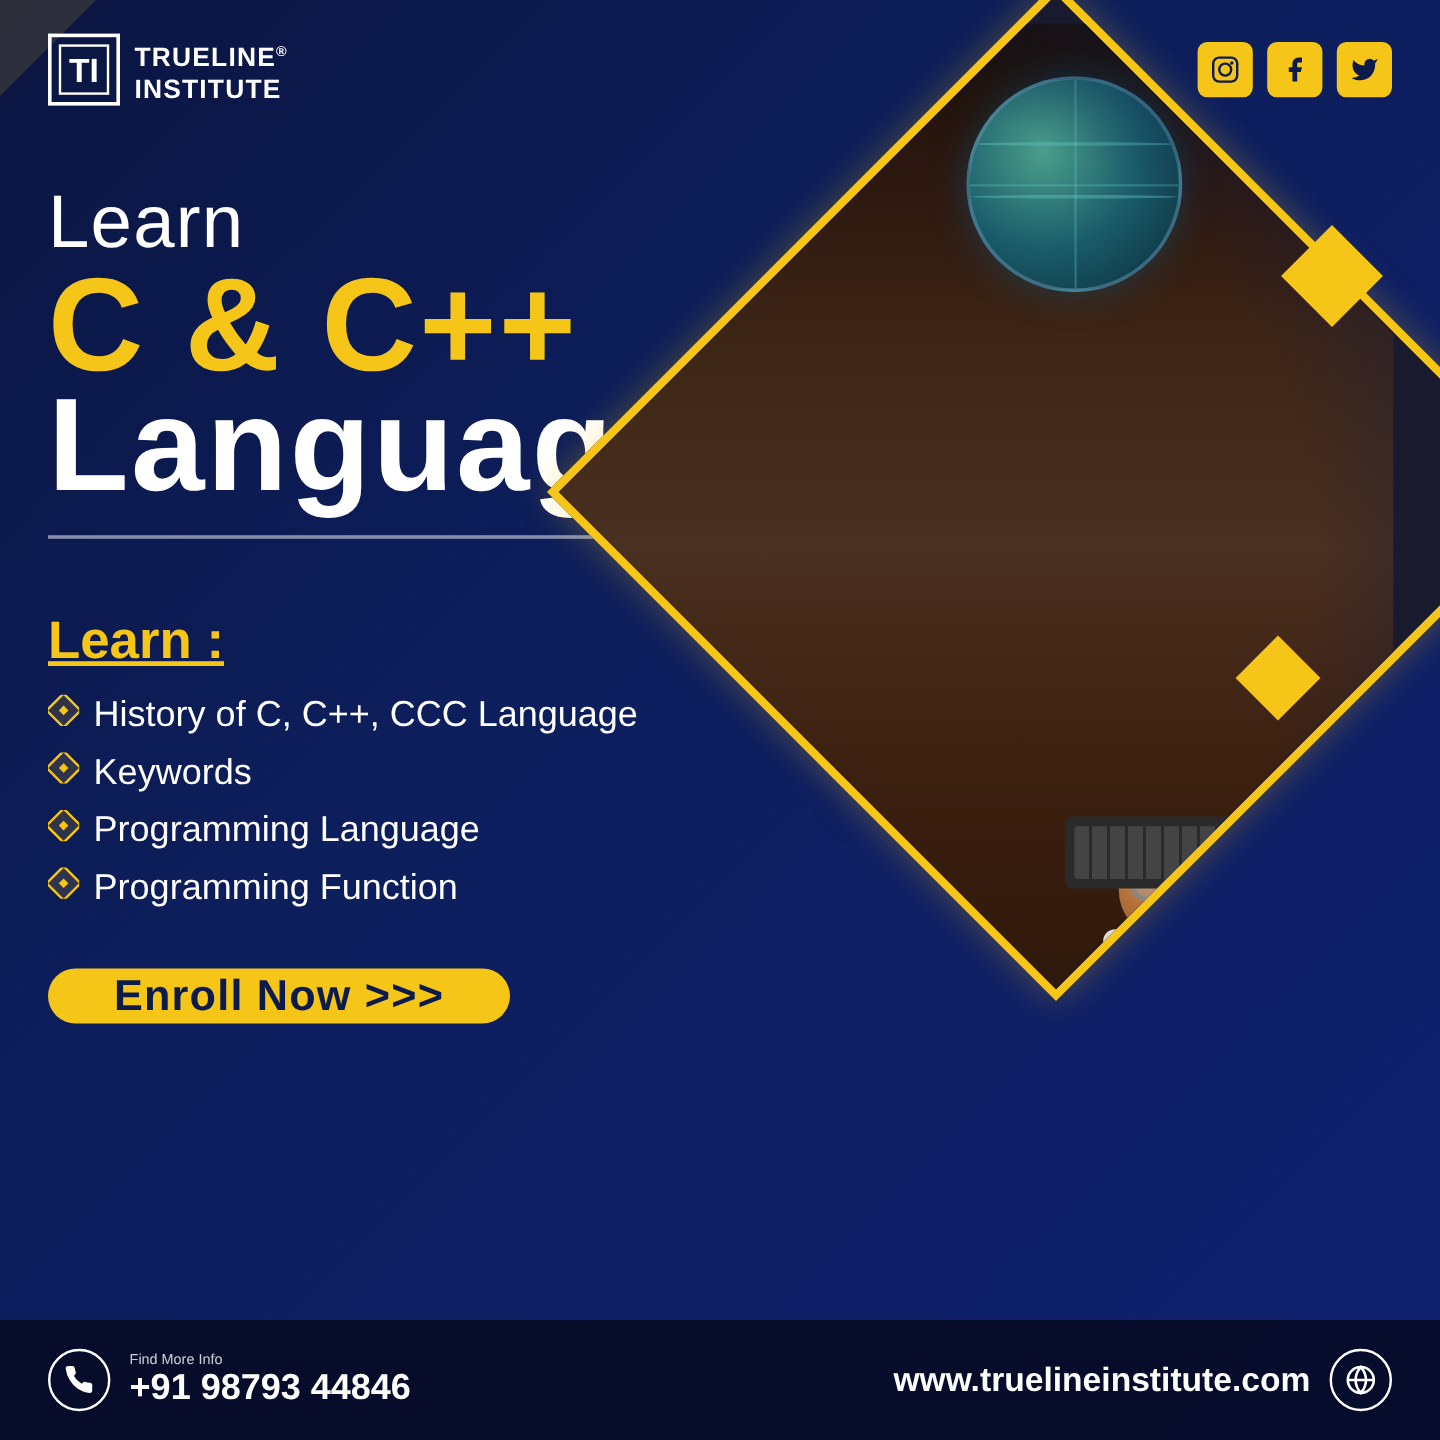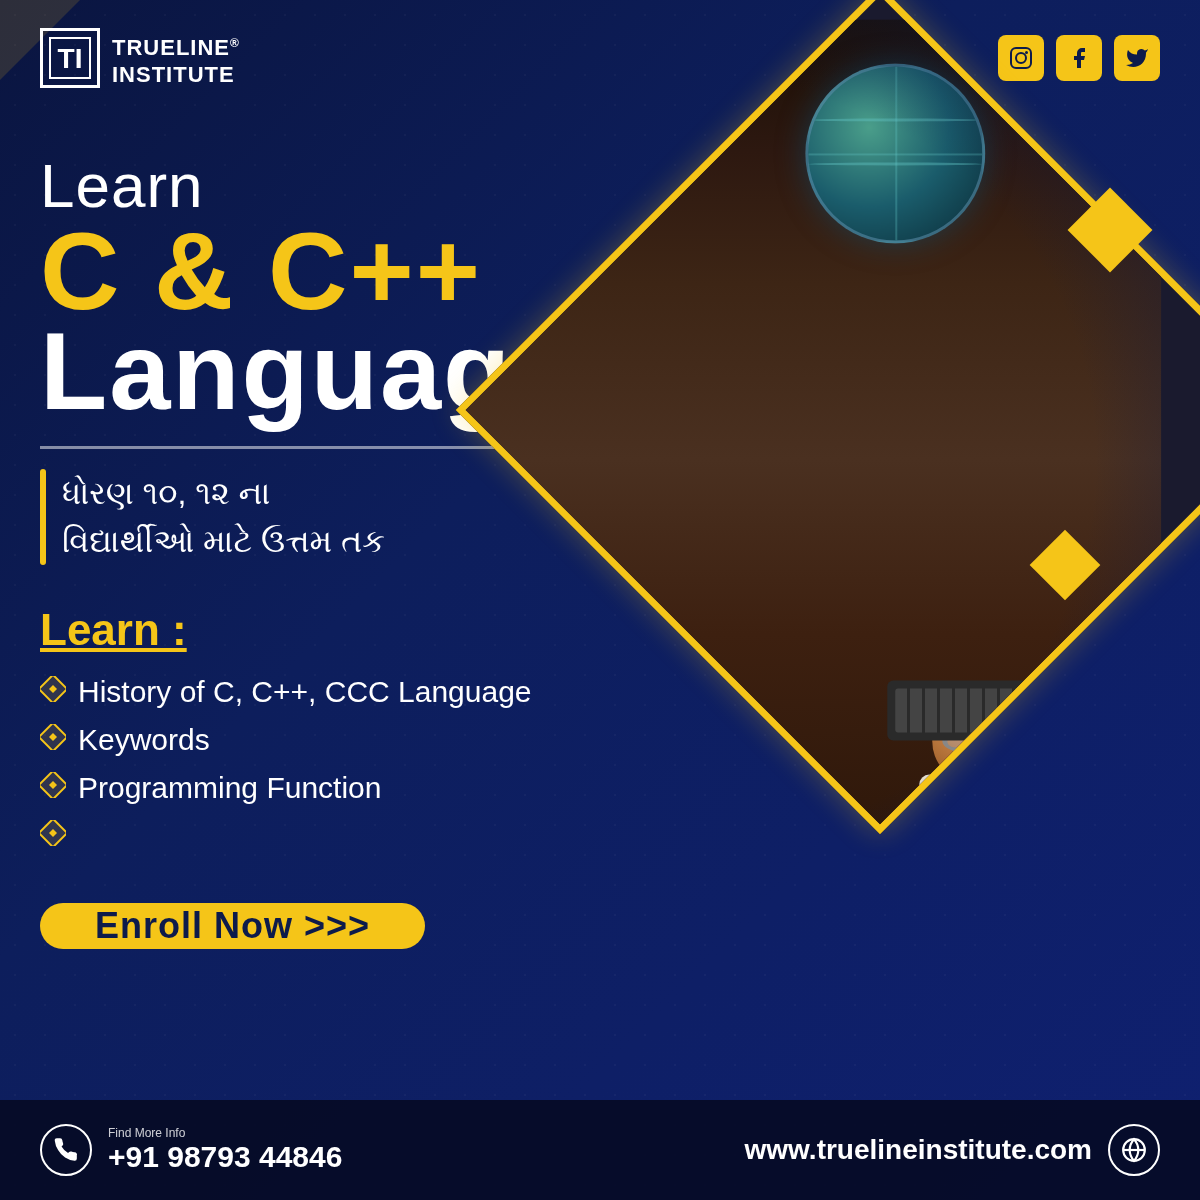--- a/index.html
+++ b/index.html
@@ -568,24 +568,20 @@
   <div class="main-content">
 
     <div class="learn-text">Learn</div>
     <div class="course-title">C &amp; C++</div>
     <div class="language-text">Language</div>
 
     <div class="divider"></div>
 
     <div class="gujarati-section">
       <div class="yellow-bar"></div>
-      <div class="gujarati-text">
-        <span>ધોરણ ૧૦, ૧૨ ના</span><br>
-        <span>વિદ્યાર્થીઓ માટે ઉત્તમ તક</span>
-      </div>
     </div>
 
     <div class="learn-section">
       <div class="learn-heading">Learn :</div>
 
       <ul class="learn-list">
         <li>
           <span>
             <svg class="diamond-icon" viewBox="0 0 26 26" fill="none">
               <rect x="3" y="3" width="20" height="20" transform="rotate(45 13 13)" stroke="#f5c518" stroke-width="2" fill="rgba(245,197,24,0.15)"></rect>
@@ -603,29 +599,30 @@
           </span>
           <span>Keywords</span>
         </li>
         <li>
           <span>
             <svg class="diamond-icon" viewBox="0 0 26 26" fill="none">
               <rect x="3" y="3" width="20" height="20" transform="rotate(45 13 13)" stroke="#f5c518" stroke-width="2" fill="rgba(245,197,24,0.15)"></rect>
               <path d="M9 13 L13 9 L17 13 L13 17 Z" fill="#f5c518"></path>
             </svg>
           </span>
-          <span>Programming Function</span>
+          <span>Programming Language</span>
         </li>
         <li>
           <span>
             <svg class="diamond-icon" viewBox="0 0 26 26" fill="none">
               <rect x="3" y="3" width="20" height="20" transform="rotate(45 13 13)" stroke="#f5c518" stroke-width="2" fill="rgba(245,197,24,0.15)"></rect>
               <path d="M9 13 L13 9 L17 13 L13 17 Z" fill="#f5c518"></path>
             </svg>
           </span>
+          <span>Programming Function</span>
         </li>
       </ul>
 
       <button class="enroll-btn">Enroll Now &gt;&gt;&gt;</button>
     </div>
   </div>
 
   <div class="diamond-wrapper">
 
     <div class="deco-diamond-small"></div>

